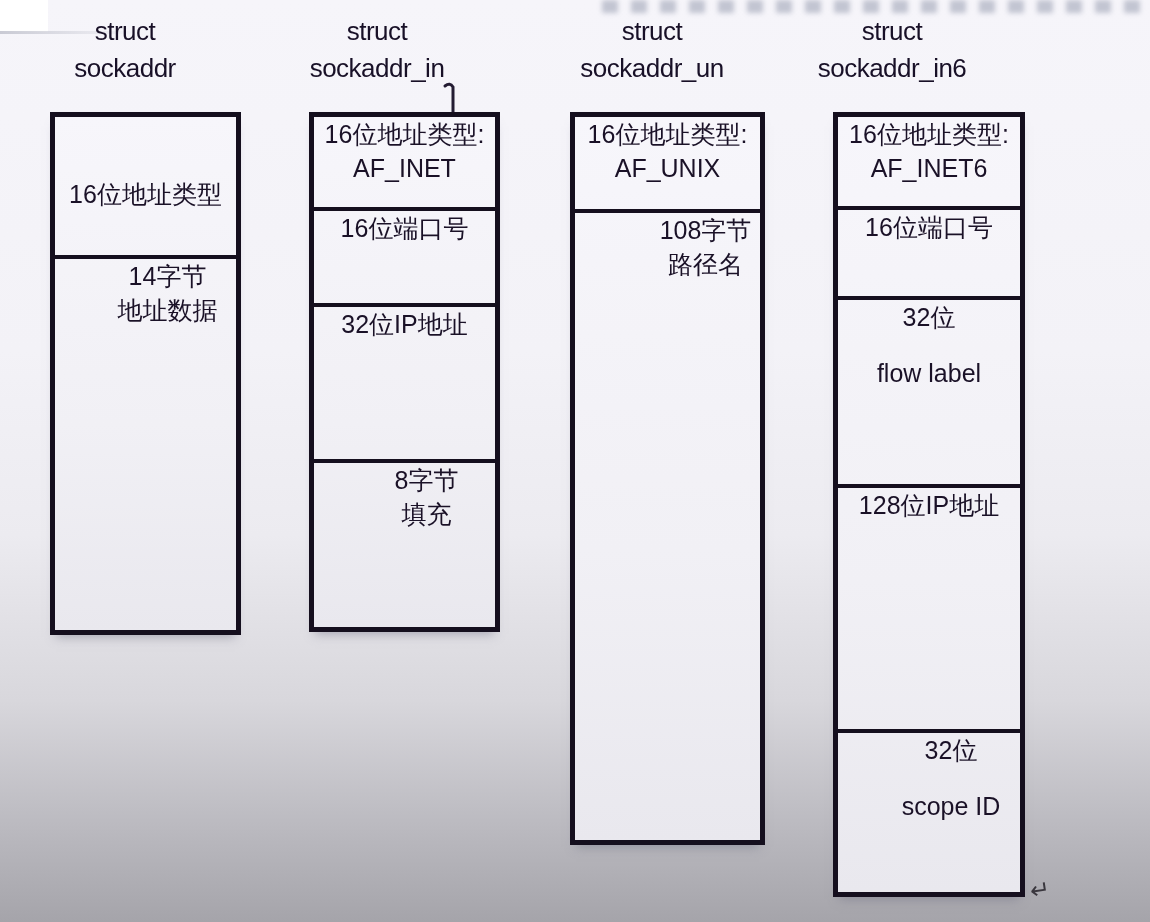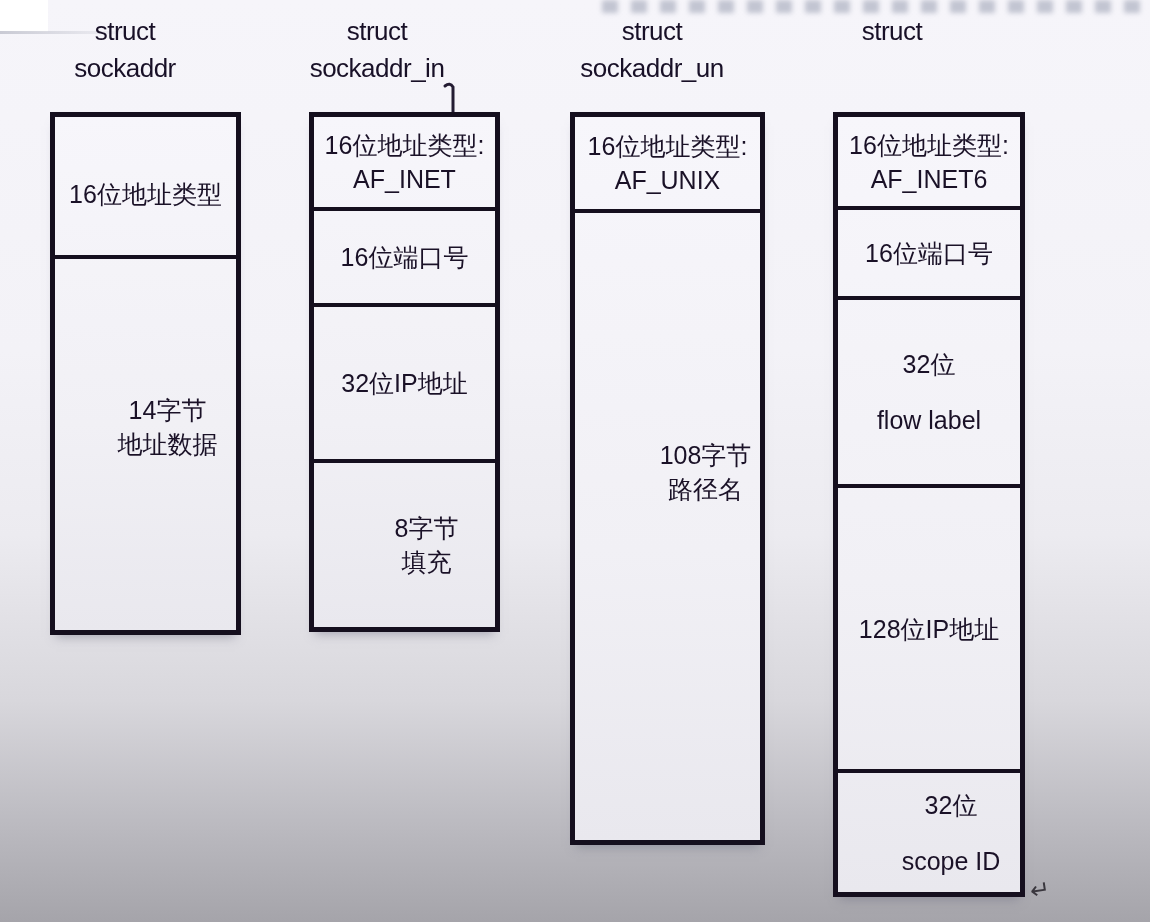--- a/index.html
+++ b/index.html
@@ -15,21 +15,21 @@
   }
   .box{
     position:absolute; box-sizing:border-box;
     border:5px solid #150f1e;
     background:linear-gradient(180deg,#f7f6fb 0%,#f1f0f5 60%,#e9e8ee 100%);
     display:flex; flex-direction:column;
     box-shadow:0 8px 10px -6px rgba(110,110,130,0.5);
   }
   .cell{
     box-sizing:border-box; flex:0 0 auto;
-    display:flex; flex-direction:column; align-items:center; justify-content:center;
+    display:flex; flex-direction:column; align-items:center; 
     border-bottom:4px solid #150f1e;
     font-size:25px; line-height:34px; color:#1a1127; text-align:center;
   }
   .cell:last-child{ border-bottom:none; flex:1 1 auto;padding-left:44px; }
   .top-align{ justify-content:flex-start; padding-top:14px;margin-top:46px; }
   .up18{ padding-bottom:36px; }
   .up55{ padding-bottom:110px;margin-left:32px; }
   .gap-lines .line + .line{ margin-top:22px; }
   .line{ display:block; }
 
@@ -106,34 +106,35 @@
       <span class="line">AF_UNIX</span>
     </div>
     <div class="cell up55">
       <span class="line">108字节</span>
       <span class="line">路径名</span>
     </div>
   </div>
 
   <div class="title" style="left:762px;">
     <div class="line">struct</div>
+    <div class="line">sockaddr_in6</div>
   </div>
   <div class="box" style="left:833px; top:112px; width:192px; height:785px;">
     <div class="cell" style="height:93px;">
       <span class="line">16位地址类型:</span>
       <span class="line">AF_INET6</span>
     </div>
     <div class="cell" style="height:90px;">
       <span class="line">16位端口号</span>
     </div>
     <div class="cell gap-lines" style="height:188px;">
       <span class="line">32位</span>
       <span class="line">flow label</span>
     </div>
-    <div class="cell" style="height:285px;">
+    <div class="cell" style="height:245px;">
       <span class="line">128位IP地址</span>
     </div>
     <div class="cell gap-lines">
       <span class="line">32位</span>
       <span class="line">scope ID</span>
     </div>
   </div>
 
   <div class="return-arrow">↵</div>
 

